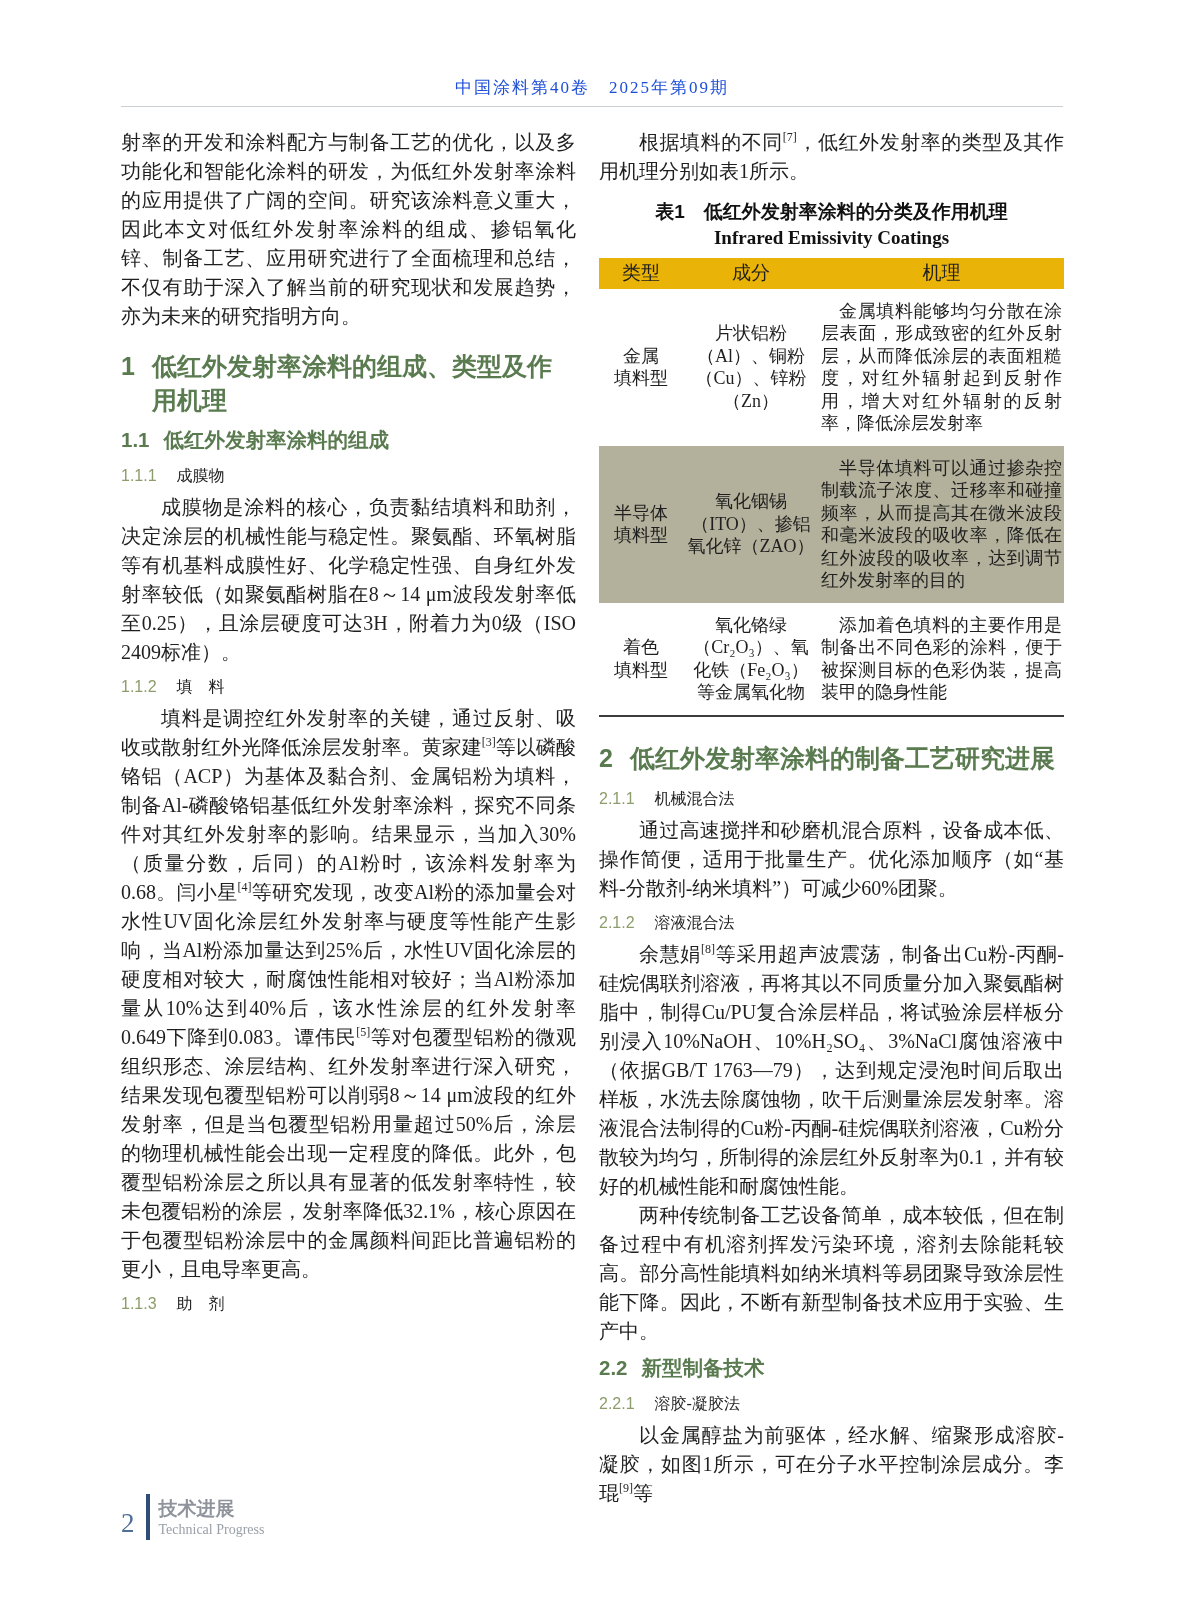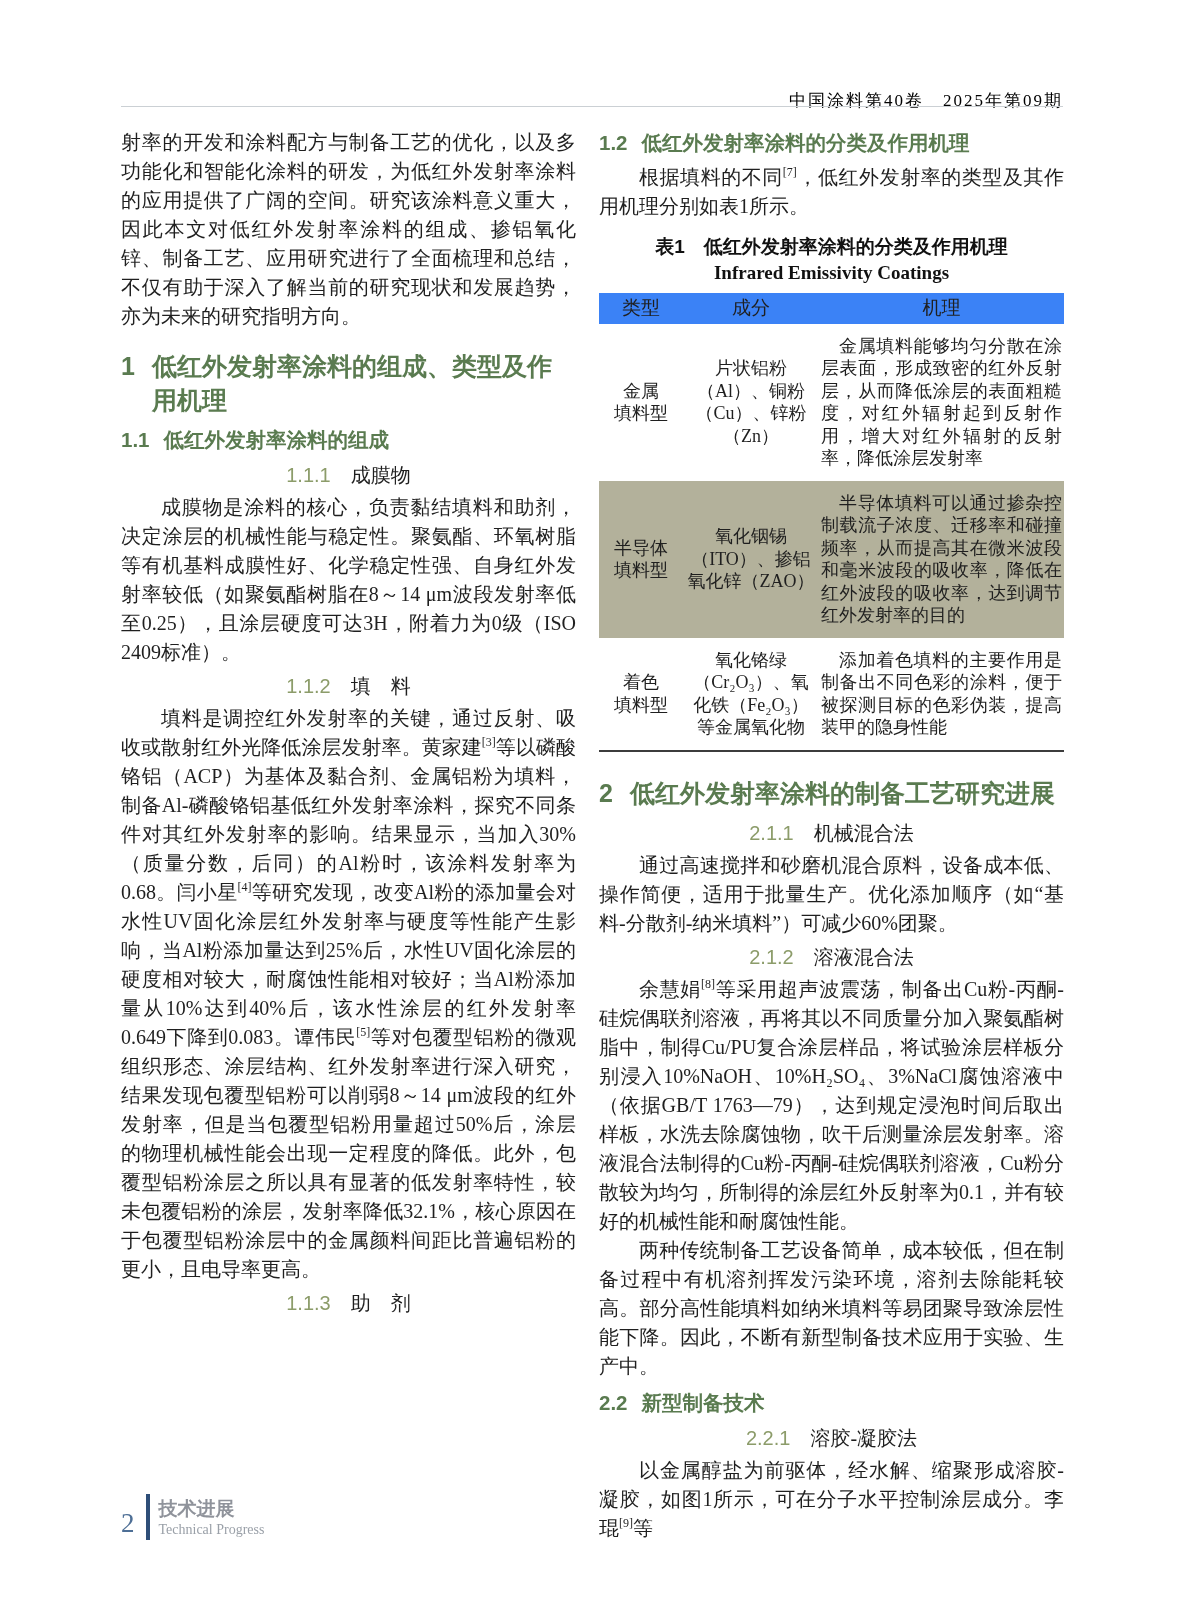--- a/index.html
+++ b/index.html
@@ -3,23 +3,23 @@
 <meta charset="utf-8">
 <style>
   html,body{margin:0;padding:0;}
   body{
     width:1187px;height:1600px;position:relative;background:#ffffff;
     font-family:"Liberation Serif","DejaVu Serif",serif;color:#1f1f1f;
     overflow:hidden;
   }
   
   .page-header{
-    position:absolute;top:89px;left:121px;width:942px;
-    display:flex;justify-content:flex-end;align-items:flex-end;
-    font-size:17px;color:#000000;letter-spacing:2px;
+    position:absolute;top:76px;left:121px;width:942px;
+    display:flex;justify-content:center;align-items:flex-end;
+    font-size:17px;color:#1d4ed8;letter-spacing:2px;
   }
   .header-rule{
     position:absolute;top:106px;left:121px;width:942px;
     border-top:1.5px solid #cbd0d4;
   }
   
   .columns{position:absolute;top:128px;left:121px;display:flex;gap:23px;}
   .col{width:455px;}
   .col.right{width:465px;}
   p.body{font-size:20px;line-height:29px;text-align:justify;margin:0;}
@@ -29,37 +29,37 @@
   .h1{
     display:flex;gap:17px;margin:18px 0 8px 0;
     font-family:"Liberation Sans","DejaVu Sans",sans-serif;
     font-weight:bold;font-size:25px;line-height:34px;color:#5a7b50;
   }
   .h2{
     display:flex;gap:14px;margin:7px 0 5px 0;
     font-family:"Liberation Sans","DejaVu Sans",sans-serif;
     font-weight:bold;font-size:20.5px;line-height:30px;color:#5a7b50;
   }
-  .h3{display:flex;gap:20px;margin:4px 0 2px 0;font-size:20px;line-height:31px;justify-content:center;}
+  .h3{display:flex;gap:20px;margin:4px 0 2px 0;font-size:16px;line-height:31px;}
   .h3 .num{color:#8c9c6a;font-family:"Liberation Sans","DejaVu Sans",sans-serif;}
   .h3 .txt{color:#1f1f1f;}
   
   .tbl-caption-zh{
     text-align:center;margin-top:12px;
     font-family:"Liberation Sans","DejaVu Sans",sans-serif;
     font-weight:bold;font-size:19px;line-height:27px;color:#111;
   }
   .tbl-caption-en{
     text-align:center;font-weight:bold;font-size:19px;line-height:25px;color:#111;
   }
   table.cls{
     width:100%;border-collapse:collapse;margin-top:8px;
     font-size:18px;line-height:22.5px;border-bottom:2px solid #3c3c3c;
   }
-  table.cls thead tr{background:#3b82f6;}
+  table.cls thead tr{background:#eab308;}
   table.cls th{font-weight:normal;font-size:19px;padding:4px 2px;text-align:center;}
   table.cls td{padding:11px 2px;vertical-align:middle;}
   table.cls tr.alt{background:#b3b19b;}
   td.c-type{width:80px;text-align:center;white-space:pre-line;}
   td.c-comp{width:132px;text-align:center;}
   td.c-mech{text-align:justify;text-indent:1em;}
   
   .footer{position:absolute;left:121px;top:1494px;display:flex;align-items:center;}
   .footer .pagenum{font-size:27px;color:#4e6f96;margin-right:11px;transform:translateY(6px);}
   .footer .bar{width:4px;height:46px;background:#2e4e78;margin-right:9px;}
@@ -105,24 +105,20 @@
     </div>
     <p class="body indent">填料是调控红外发射率的关键，通过反射、吸收或散射红外光降低涂层发射率。黄家建<sup>[3]</sup>等以磷酸铬铝（ACP）为基体及黏合剂、金属铝粉为填料，制备Al-磷酸铬铝基低红外发射率涂料，探究不同条件对其红外发射率的影响。结果显示，当加入30%（质量分数，后同）的Al粉时，该涂料发射率为0.68。闫小星<sup>[4]</sup>等研究发现，改变Al粉的添加量会对水性UV固化涂层红外发射率与硬度等性能产生影响，当Al粉添加量达到25%后，水性UV固化涂层的硬度相对较大，耐腐蚀性能相对较好；当Al粉添加量从10%达到40%后，该水性涂层的红外发射率0.649下降到0.083。谭伟民<sup>[5]</sup>等对包覆型铝粉的微观组织形态、涂层结构、红外发射率进行深入研究，结果发现包覆型铝粉可以削弱8～14 μm波段的红外发射率，但是当包覆型铝粉用量超过50%后，涂层的物理机械性能会出现一定程度的降低。此外，包覆型铝粉涂层之所以具有显著的低发射率特性，较未包覆铝粉的涂层，发射率降低32.1%，核心原因在于包覆型铝粉涂层中的金属颜料间距比普遍铝粉的更小，且电导率更高。</p>
 
     <div class="h3">
       <span class="num">1.1.3</span>
       <span class="txt">助　剂</span>
     </div>
   </div>
 
   <div class="col right">
-    <div class="h2" style="margin-top:0;">
-      <span class="num">1.2</span>
-      <span class="txt">低红外发射率涂料的分类及作用机理</span>
-    </div>
     <p class="body indent">根据填料的不同<sup>[7]</sup>，低红外发射率的类型及其作用机理分别如表1所示。</p>
 
     <div class="tbl-caption-zh">表1　低红外发射率涂料的分类及作用机理</div>
     <div class="tbl-caption-en">Infrared Emissivity Coatings</div>
 
     <table class="cls">
       <thead>
         <tr>
           <th>类型</th>
           <th>成分</th>

